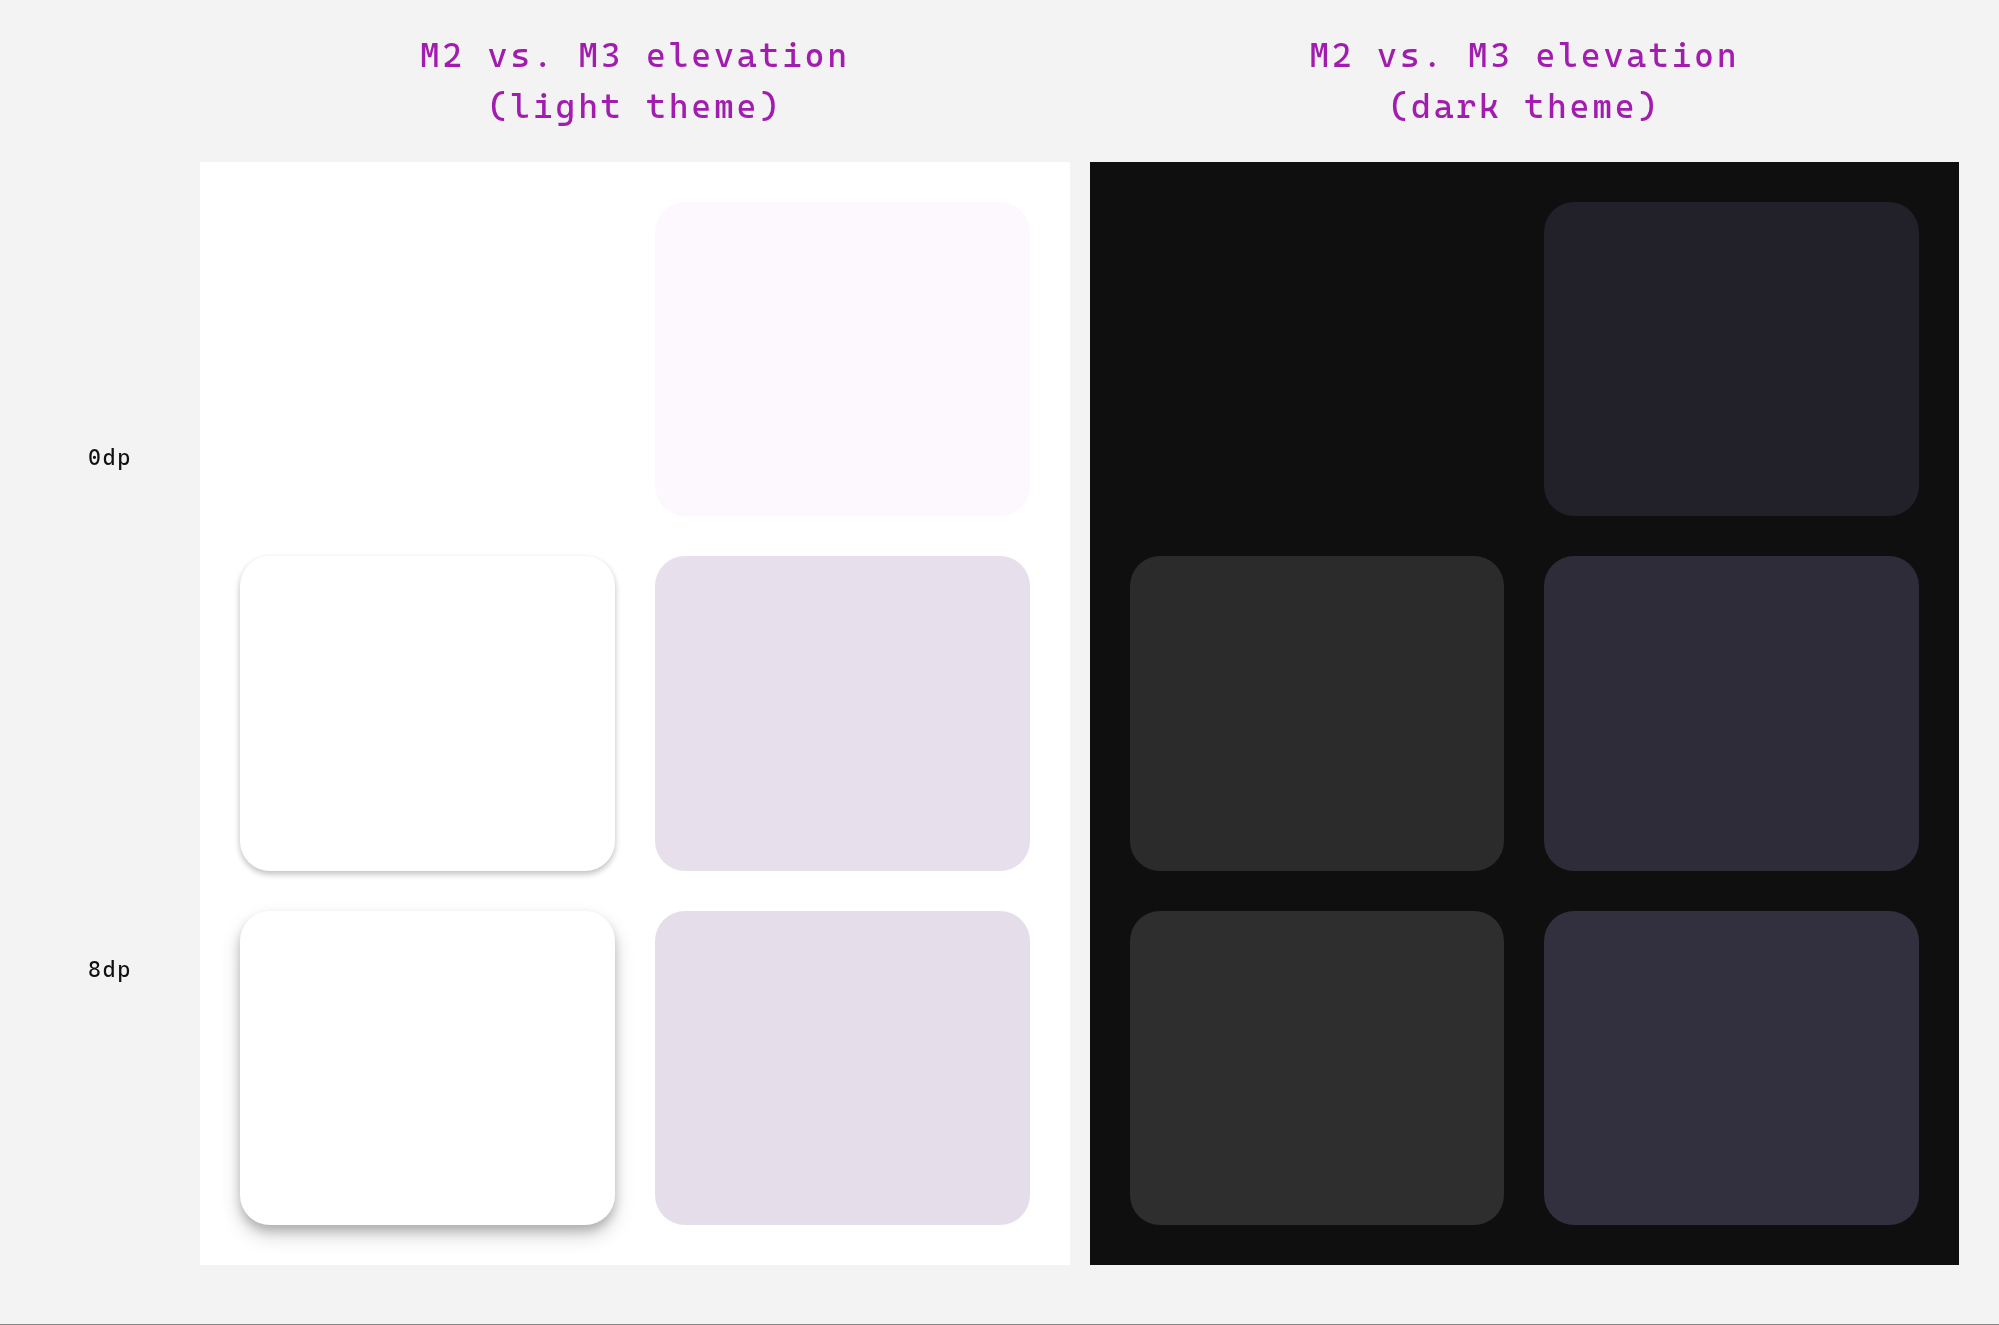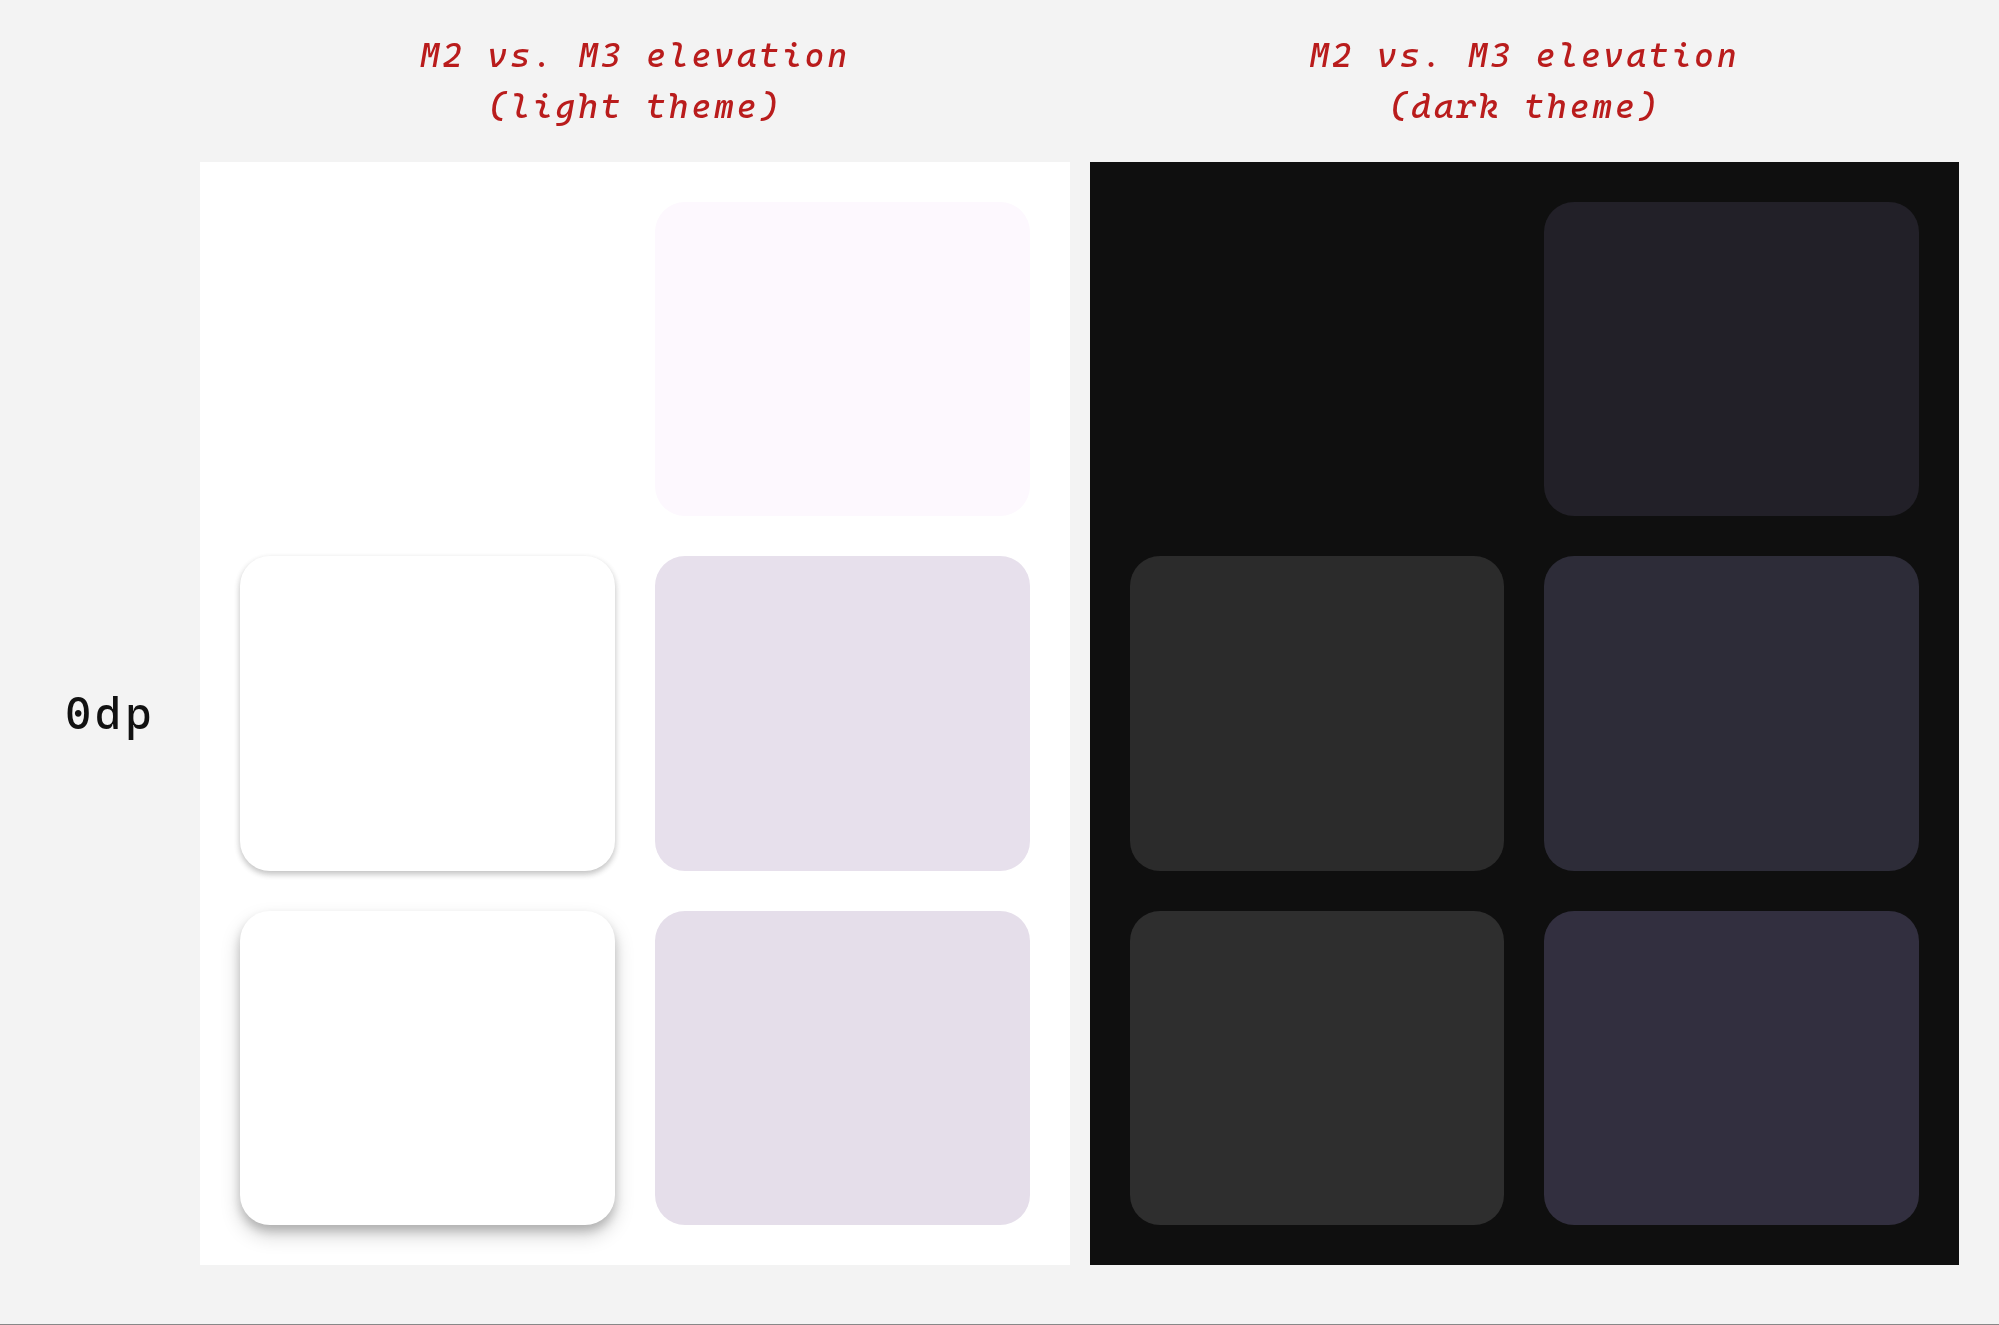--- a/index.html
+++ b/index.html
@@ -21,37 +21,36 @@
       grid-template-columns: 160px 1fr 1fr;
       grid-template-rows: auto 1fr;
       padding: 30px 30px 60px 30px;
     }
     .corner {
       
     }
     .col-header {
       font-size: 34px;
       letter-spacing: 0.08em;
-      color: #b91c1c;
+      color: #a21caf;
       text-align: center;
       line-height: 1.5;
       padding-bottom: 30px;
       white-space: pre-line;
-      font-style: italic;
     }
     .row-labels {
       display: flex;
       flex-direction: column;
       justify-content: space-between;
       padding-top: 40px;
       padding-bottom: 40px;
       align-items: center;
     }
     .row-label {
-      font-size: 45px;
+      font-size: 22px;
       letter-spacing: 0.08em;
       color: #111;
       flex: 1;
       display: flex;
       align-items: center;
       justify-content: center;
     }
     .panel {
       display: grid;
       grid-template-columns: 1fr 1fr;
@@ -88,20 +87,21 @@
 
 <div class="container">
   <div class="corner"></div>
   <div class="col-header">M2 vs. M3 elevation
 (light theme)</div>
   <div class="col-header">M2 vs. M3 elevation
 (dark theme)</div>
 
   <div class="row-labels">
     <div class="row-label">0dp</div>
+    <div class="row-label">8dp</div>
   </div>
 
   <div class="panel panel-light" id="panel-light">
       <div class="card hidden-card" style="background: rgb(255, 255, 255);"></div>
       <div class="card" style="background: rgb(253, 248, 254);"></div>
       <div class="card" style="background: rgb(255, 255, 255); box-shadow: rgba(0, 0, 0, 0.12) 0px 3px 6px, rgba(0, 0, 0, 0.15) 0px 3px 6px;"></div>
       <div class="card" style="background: rgb(231, 224, 236);"></div>
       <div class="card" style="background: rgb(255, 255, 255); box-shadow: rgba(0, 0, 0, 0.18) 0px 10px 20px, rgba(0, 0, 0, 0.18) 0px 6px 10px;"></div>
       <div class="card" style="background: rgb(229, 222, 234);"></div>
     </div>

